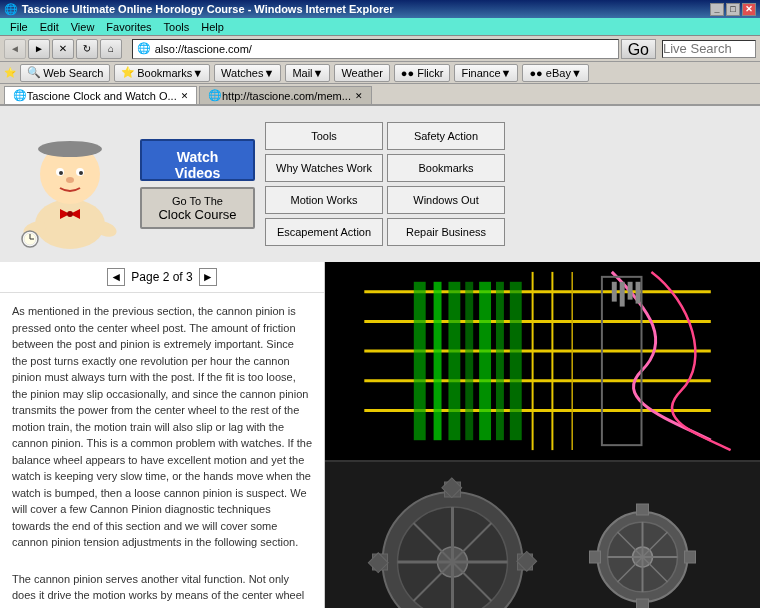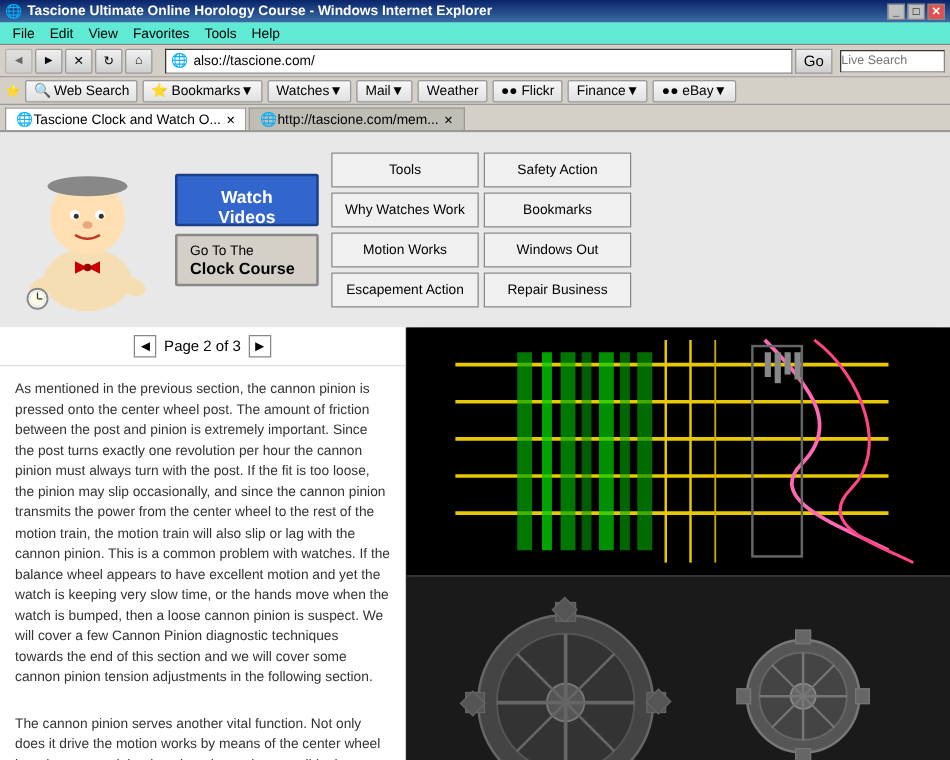--- a/index.html
+++ b/index.html
@@ -72,21 +72,21 @@
       display: flex;
       align-items: center;
       padding: 0 4px;
       font-size: 11px;
       overflow: hidden;
     }
     .go-btn {
       padding: 1px 6px;
       background: linear-gradient(to bottom, #f0f0f0, #d0d0d0);
       border: 1px solid #999;
-      font-size: 12px;
+      font-size: 16px;
       cursor: pointer;
       height: 20px;
       text-align: center;
     }
 
     
     .fav-toolbar {
       background: #d4d0c8;
       height: 22px;
       display: flex;
@@ -184,21 +184,21 @@
       border: 2px solid #888;
       padding: 4px 10px;
       font-size: 11px;
       cursor: pointer;
       border-radius: 2px;
       text-align: center;
       width: 115px;
       height: 42px;
       display: flex;
       flex-direction: column;
-      align-items: flex-start;
+      align-items: center;
       justify-content: center;
     }
 
     .right-buttons {
       display: grid;
       grid-template-columns: 1fr 1fr;
       gap: 4px;
     }
 
     .action-btn {
@@ -346,21 +346,21 @@
   <button class="nav-btn">✕</button>
   <button class="nav-btn">↻</button>
   <button class="nav-btn">⌂</button>
   <div style="width:6px;"></div>
   <div class="address-bar-container">
     <span>🌐</span>
     <span style="margin-left:4px;">also://tascione.com/</span>
   </div>
   <button class="go-btn">Go</button>
   <div style="margin-left:4px;font-size:10px;">
-    <input type="text" style="width: 84px; height: 18px; font-size: 10px; border: 1px inset rgb(136, 136, 136);" placeholder="Live Search">
+    <input type="text" style="width: 94px; height: 18px; font-size: 13px; border: 1px inset rgb(136, 136, 136);" placeholder="Live Search">
   </div>
 </div>
 
 <div class="fav-toolbar">
   <span style="font-size:10px;">⭐</span>
   <button class="fav-btn">
     <span>🔍</span>
     <span>Web Search</span>
   </button>
   <button class="fav-btn">
@@ -421,21 +421,21 @@
         <circle cx="20" cy="125" r="6" fill="#fffde7" stroke="#ccc" stroke-width="0.5"></circle>
         <line x1="20" y1="125" x2="20" y2="120" stroke="#333" stroke-width="1"></line>
         <line x1="20" y1="125" x2="24" y2="125" stroke="#333" stroke-width="1"></line>
       </svg>
     </div>
 
     <div class="center-buttons">
       <button class="watch-videos-btn">Watch Videos</button>
       <button class="clock-course-btn">
         <span style="font-size:11px;">Go To The</span>
-        <span style="font-size:13px;font-weight:bold;">Clock Course</span>
+        <span style="font-size:13px;font-weight:normal;">Clock Course</span>
       </button>
     </div>
 
     <div class="right-buttons">
       <button class="action-btn">Tools</button>
       <button class="action-btn">Safety Action</button>
       <button class="action-btn">Why Watches Work</button>
       <button class="action-btn">Bookmarks</button>
       <button class="action-btn">Motion Works</button>
       <button class="action-btn">Windows Out</button>

